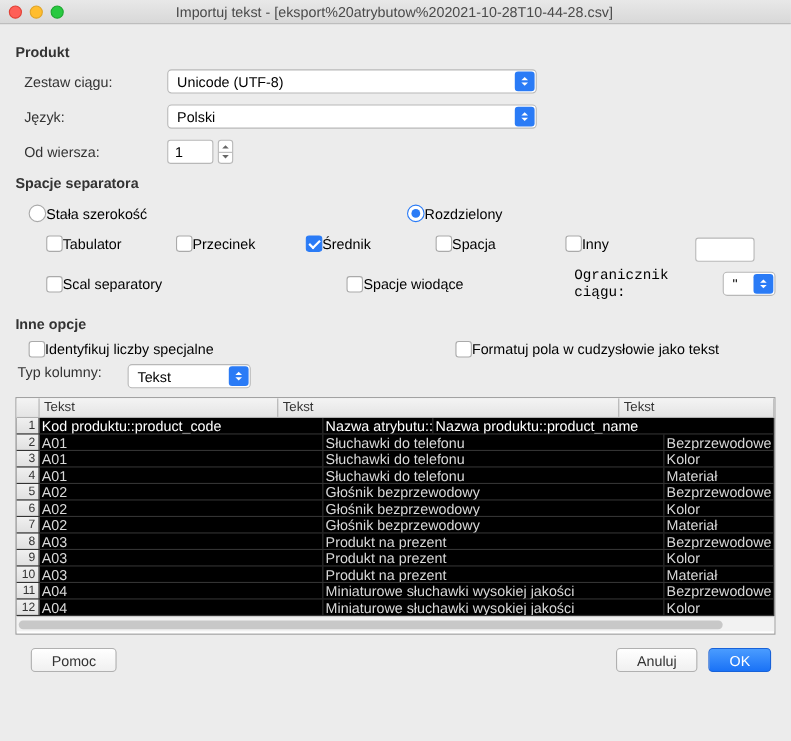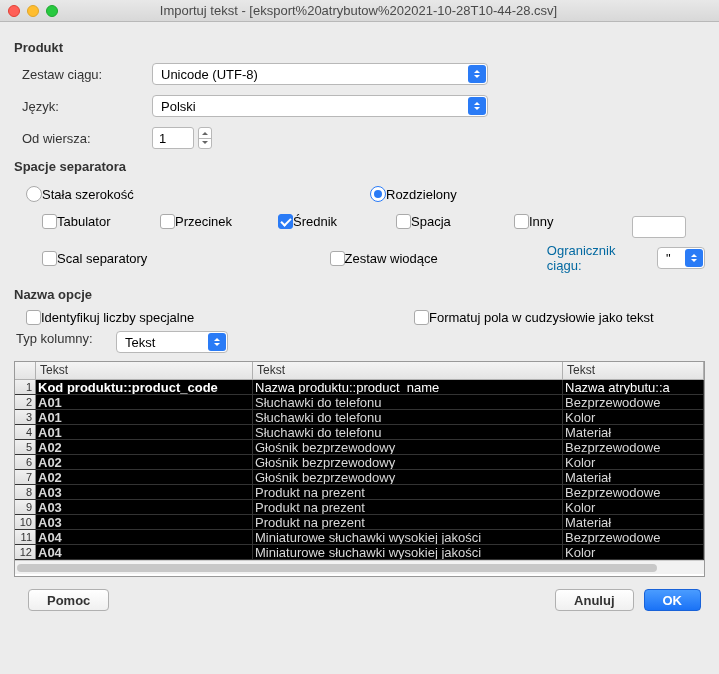--- a/index.html
+++ b/index.html
@@ -36,40 +36,40 @@
 .radio.on::after { content: ""; width: 8px; height: 8px; background: #2a7bf6; border-radius: 50%; }
 .check-row { display: flex; align-items: center; flex-wrap: wrap; padding-left: 28px; gap: 0; }
 .check-row .opt { width: 118px; margin-bottom: 10px; }
 .cb { width: 15px; height: 15px; border: 1px solid #aaa; border-radius: 3px; background: #fff; display: flex; align-items: center; justify-content: center; }
 .cb.on { background: #2a7bf6; border-color: #2a7bf6; }
 .cb.on::after { content: ""; width: 4px; height: 8px; border: solid #fff; border-width: 0 2px 2px 0; transform: rotate(45deg); margin-bottom: 2px; }
 .txtin { height: 22px; background: #fff; border: 1px solid #b8b8b8; border-radius: 3px; padding: 0 6px; display: flex; align-items: center; width: 54px; }
 .sep-row2 { display: flex; align-items: center; padding-left: 28px; margin-top: 4px; }
 .sep-row2 .opt:nth-child(1) { width: 307px; }
 .sep-row2 .opt:nth-child(2) { width: 232px; }
-.sep-row2 .lbl2 { margin-right: 10px; color: #0369a1; }
+.sep-row2 .lbl2 { margin-right: 10px; color: #000000; font-family: Liberation Mono, monospace; }
 .inne-row { display: flex; align-items: center; padding-left: 12px; gap: 8px; }
 .inne-row .opt:first-child { width: 380px; }
 .typ-row { display: flex; align-items: flex-start; padding-left: 2px; margin: 6px 0 8px 0; }
 .typ-row .lbl { width: 100px; }
 .grid-wrap { border: 1px solid #999; background: #fff; height: 216px; overflow: hidden; position: relative; }
 .grid-head { display: flex; background: linear-gradient(#f4f4f4,#e4e4e4); border-bottom: 1px solid #b0b0b0; height: 18px; }
 .rn-col { width: 21px; border-right: 1px solid #b0b0b0; flex-shrink: 0; }
 .gcol { border-right: 1px solid #b0b0b0; padding: 1px 4px; color: #333; font-size: 12px; }
 .c1 { width: 217px; } .c2 { width: 310px; } .c3 { flex: 1; }
 .grid-body { background: #000; color: #d8d8d8; font-family: "Courier New", monospace; font-size: 12px; }
 .grow { display: flex; height: 15px; border-bottom: 1px solid #333; }
 .grow .rn { width: 21px; background: linear-gradient(#f0f0f0,#e0e0e0); color: #333; text-align: right; padding-right: 3px; border-right: 1px solid #888; font-family: -apple-system, Arial, sans-serif; font-size: 11px; line-height: 15px; flex-shrink: 0; }
 .grow .cell { padding: 0 2px; border-right: 1px solid #333; white-space: nowrap; overflow: hidden; line-height: 15px; }
-.grow .cell.c1 { width: 217px; font-weight: bold; } .grow .cell.c2 { width: 310px; } .grow .cell.c3 { flex: 1; }
+.grow .cell.c1 { width: 258px; } .grow .cell.c2 { width: 310px; } .grow .cell.c3 { flex: 1; }
 .grow.hd .cell { color: #fff; }
 .hscroll { height: 14px; background: #f2f2f2; display: flex; align-items: center; border-top: 1px solid #ccc; }
 .hscroll .thumb { margin-left: 2px; height: 8px; width: 640px; background: #c8c8c8; border-radius: 4px; }
 .footer { display: flex; align-items: center; padding: 12px 4px 0 4px; }
-.btn { height: 22px; padding: 0 18px; background: linear-gradient(#fff,#f0f0f0); border: 1px solid #b0b0b0; border-radius: 4px; font-size: 13px; color: #333; display: flex; align-items: center; font-weight: bold; }
+.btn { height: 22px; padding: 0 18px; background: linear-gradient(#fff,#f0f0f0); border: 1px solid #b0b0b0; border-radius: 4px; font-size: 13px; color: #333; display: flex; align-items: center; }
 .btn.primary { background: linear-gradient(#4a9cff,#1a72f6); border-color: #1862d8; color: #fff; }
 .footer .sp { flex: 1; }
 .footer .btn { margin-left: 10px; }
 </style>
 </head>
 <body>
 
 <div class="titlebar">
   <div class="traffic">
     <div class="dot red"></div>
@@ -143,30 +143,30 @@
         <span></span>
       </div>
   </div>
   <div class="sep-row2">
     <div class="opt">
         <span class="cb"></span>
         <span>Scal separatory</span>
       </div>
     <div class="opt">
         <span class="cb"></span>
-        <span>Zestaw wiodące</span>
+        <span>Spacje wiodące</span>
       </div>
     <span class="lbl2">Ogranicznik ciągu:</span>
     <div class="select xs">
       <span>"</span>
       <span class="arrow"></span>
     </div>
   </div>
 
-  <div class="section-hd" style="margin-top:14px">Nazwa opcje</div>
+  <div class="section-hd" style="margin-top:14px">Inne opcje</div>
   <div class="inne-row">
     <div class="opt">
         <span class="cb"></span>
         <span>Identyfikuj liczby specjalne</span>
       </div>
     <div class="opt">
         <span class="cb"></span>
         <span>Formatuj pola w cudzysłowie jako tekst</span>
       </div>
   </div>
@@ -183,22 +183,22 @@
     <div class="grid-head">
       <div class="rn-col"></div>
       <div class="gcol c1">Tekst</div>
       <div class="gcol c2">Tekst</div>
       <div class="gcol c3">Tekst</div>
     </div>
     <div class="grid-body" id="grid-body">
         <div class="grow hd">
           <div class="rn">1</div>
           <div class="cell c1">Kod produktu::product_code</div>
+          <div class="cell c3">Nazwa atrybutu::a</div>
           <div class="cell c2">Nazwa produktu::product_name</div>
-          <div class="cell c3">Nazwa atrybutu::a</div>
         </div>
         <div class="grow">
           <div class="rn">2</div>
           <div class="cell c1">A01</div>
           <div class="cell c2">Słuchawki do telefonu</div>
           <div class="cell c3">Bezprzewodowe</div>
         </div>
         <div class="grow">
           <div class="rn">3</div>
           <div class="cell c1">A01</div>

